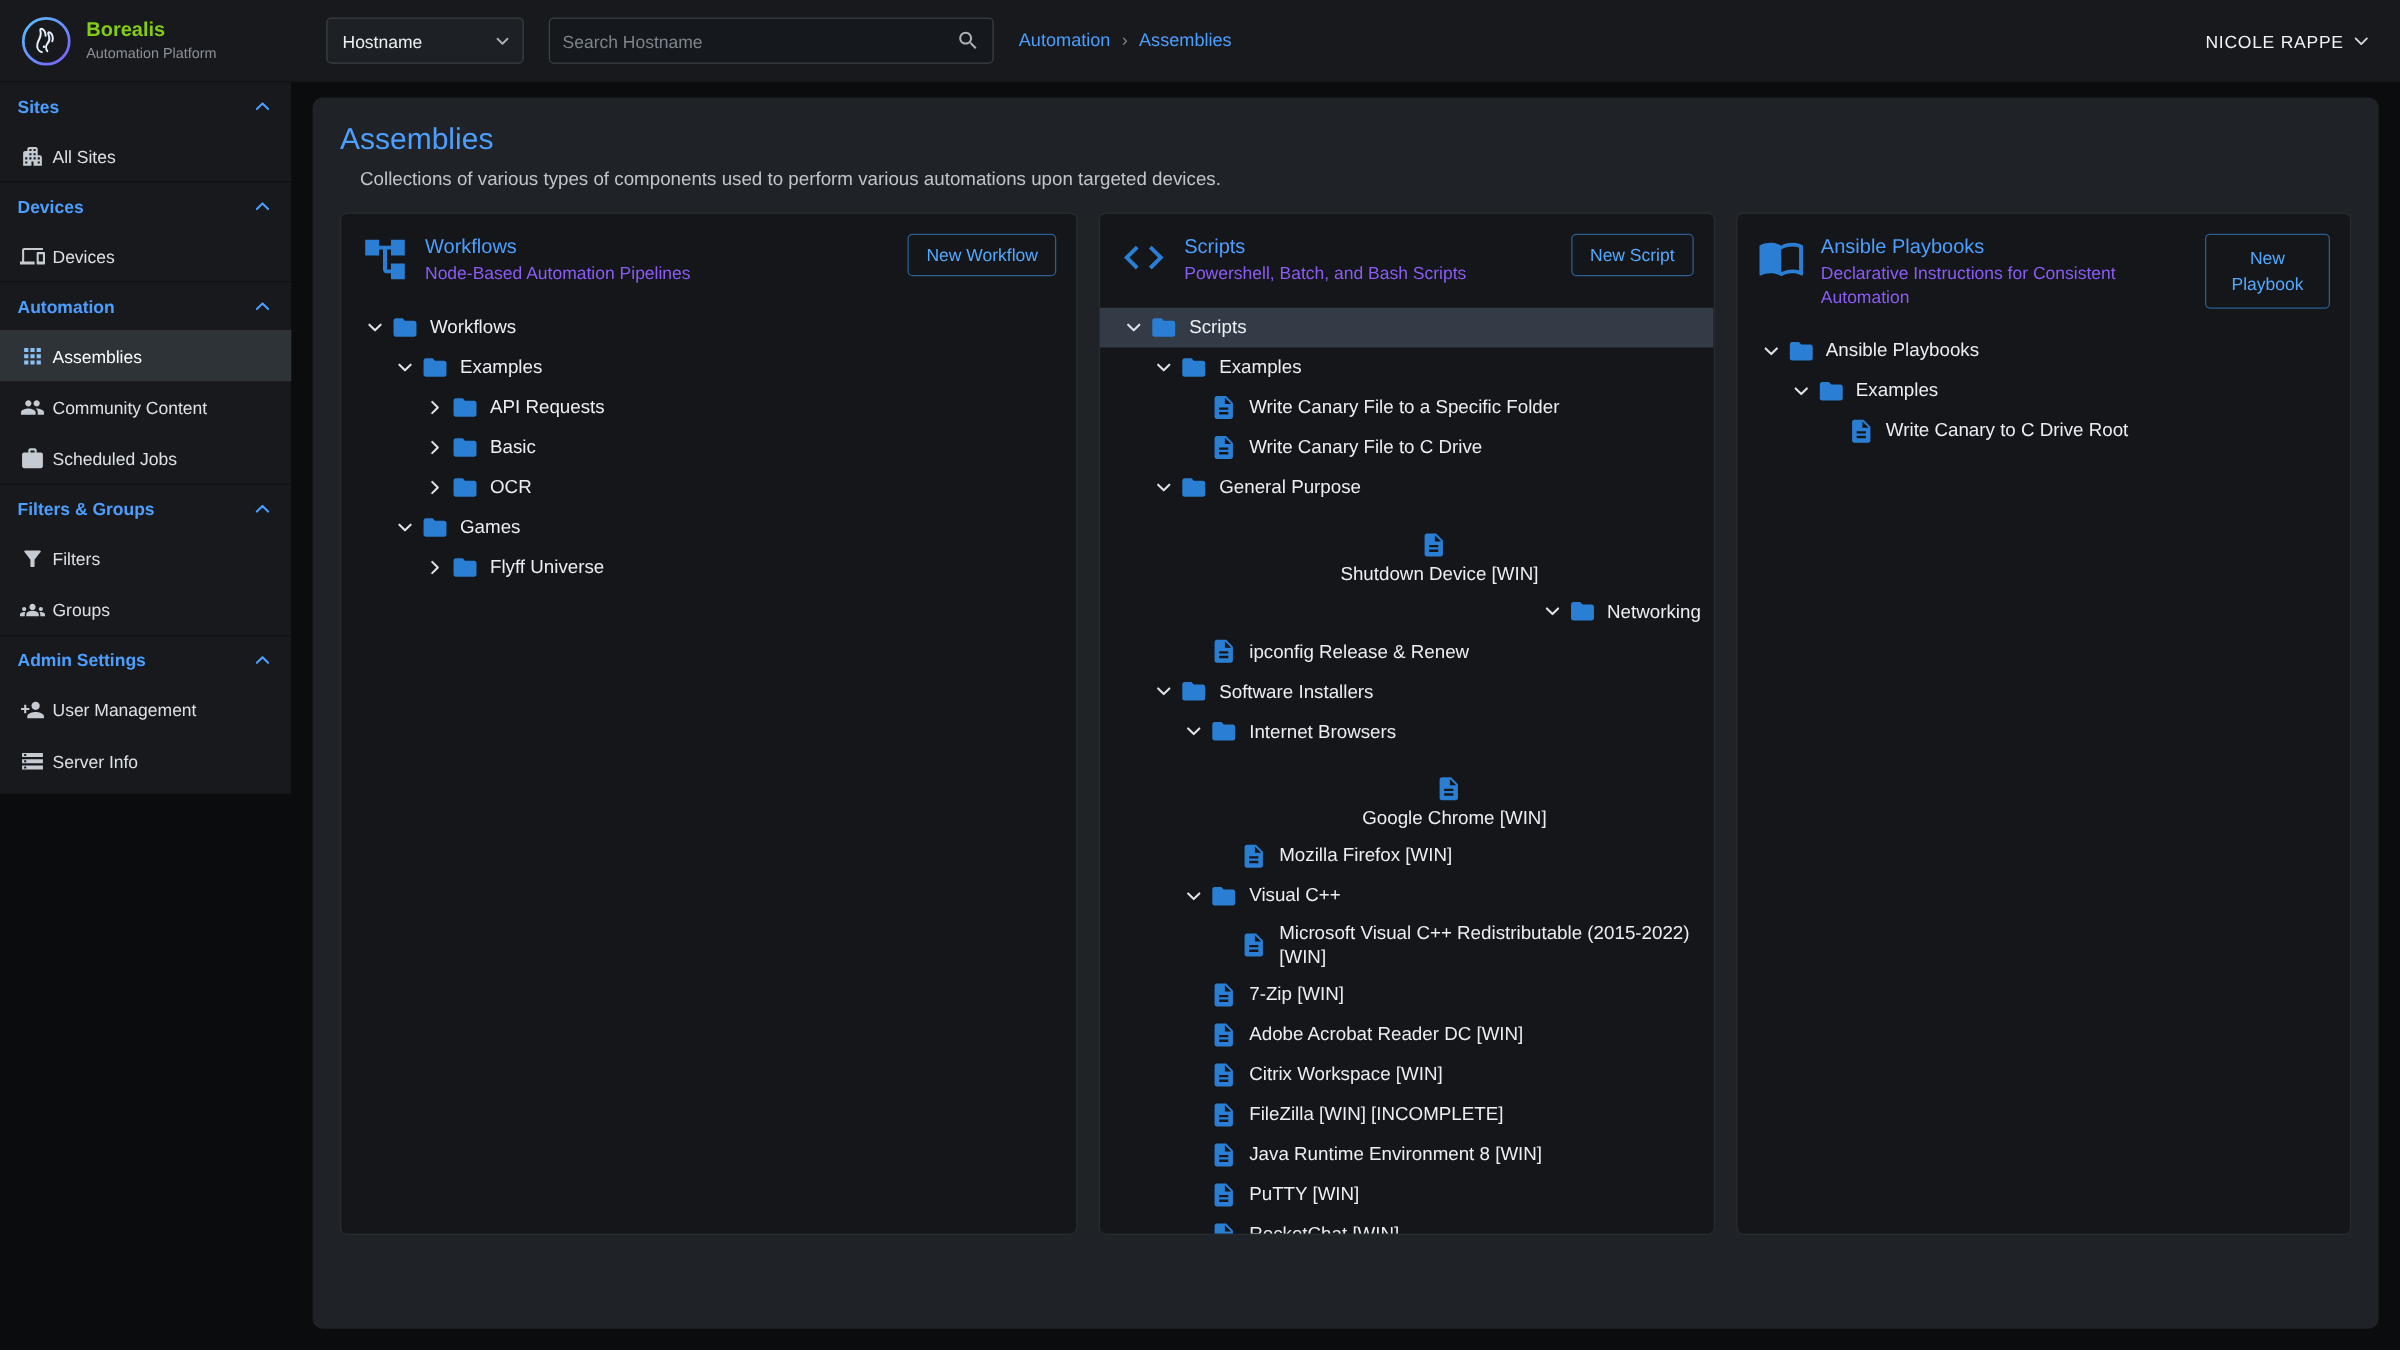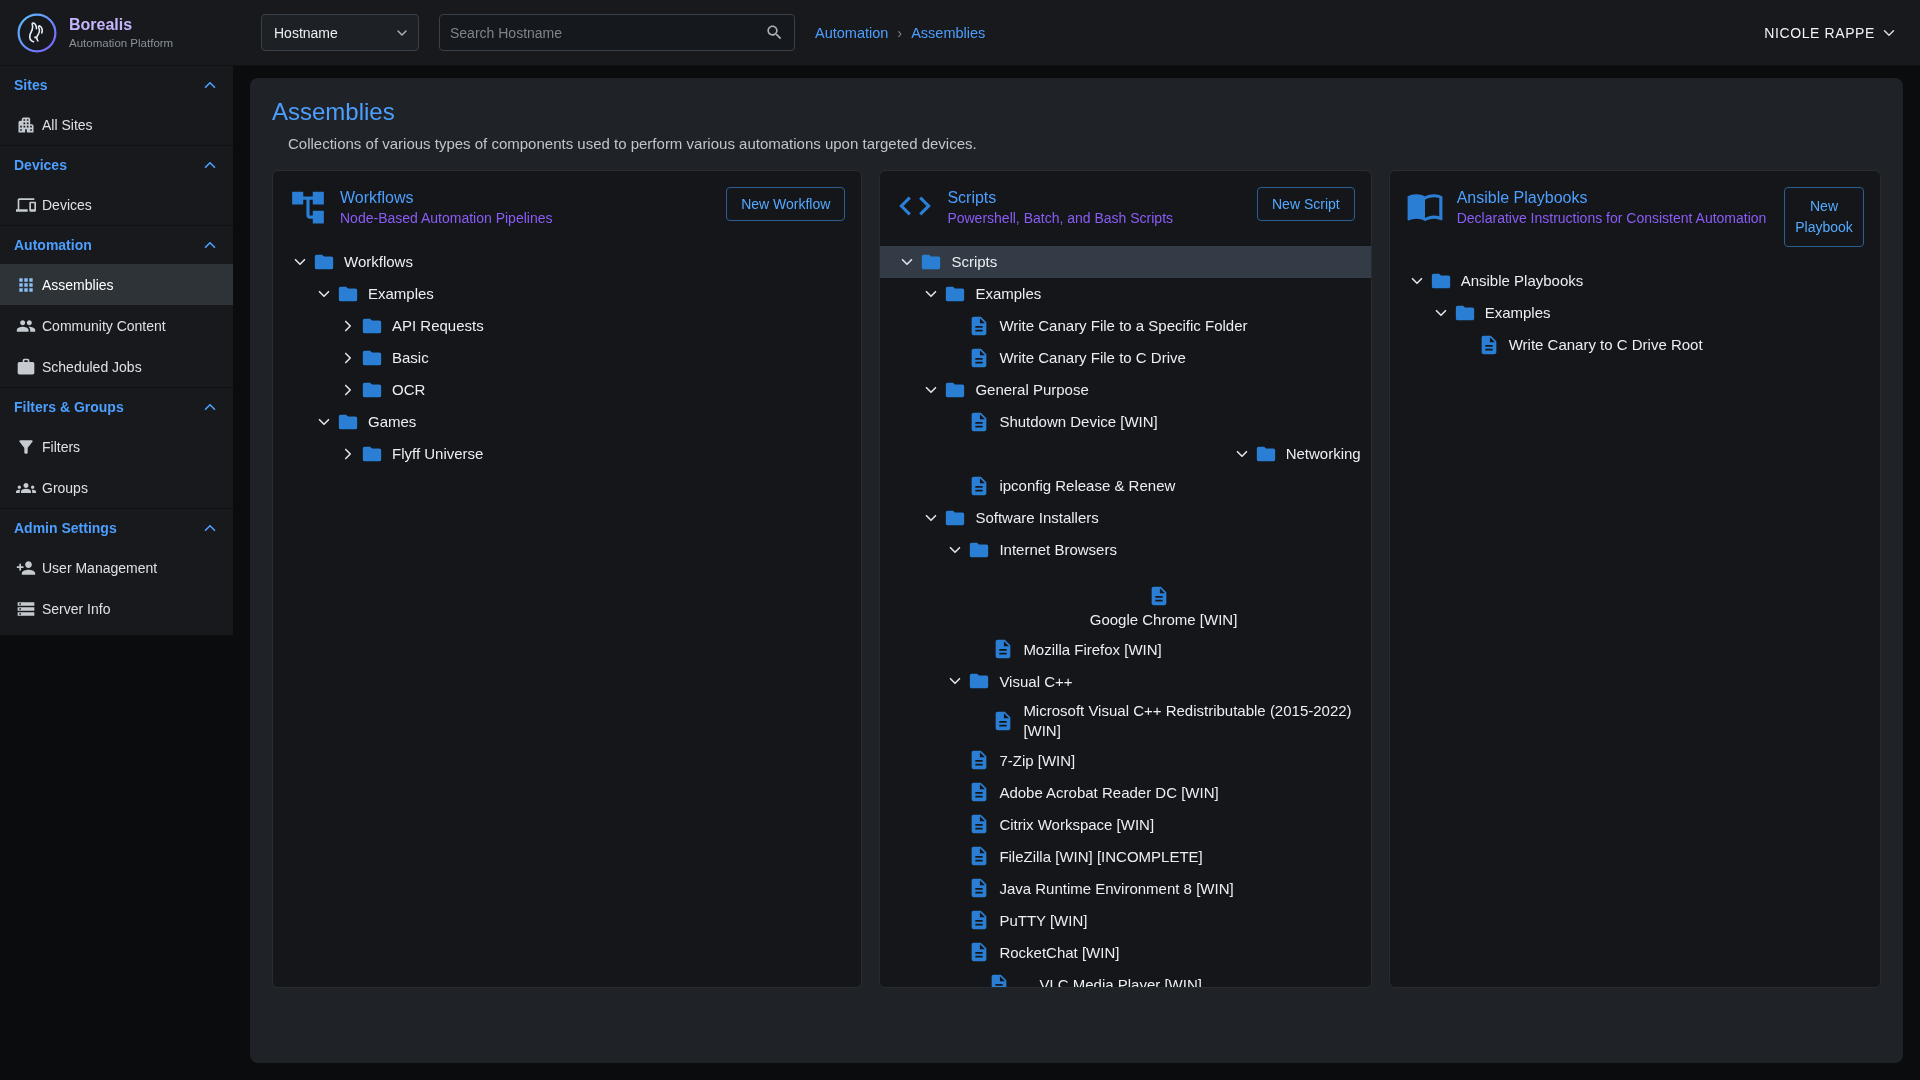--- a/index.html
+++ b/index.html
@@ -14,21 +14,21 @@
   .icon svg, .logo svg { width: 100%; height: 100%; display: block; }
 
   
   .topbar {
     position: absolute; top: 0; left: 0; right: 0; height: 66px;
     background: #17191d; display: flex; align-items: center;
     border-bottom: 1px solid #101214; z-index: 10;
   }
   .brand { width: 233px; flex: none; display: flex; align-items: center; gap: 11px; padding-left: 16px; }
   .logo { width: 42px; height: 42px; flex: none; }
-  .brand-name { font-size: 16px; font-weight: bold; color: #c4b5fd; line-height: 1.15; }
+  .brand-name { font-size: 16px; font-weight: bold; color: #84cc16; line-height: 1.15; }
   .brand-sub { font-size: 11.5px; color: #8b9199; margin-top: 2px; }
 
   .host-select {
     margin-left: 28px; width: 158px; height: 37px; background: #1d2126;
     border: 1px solid #3a4047; border-radius: 4px; display: flex; align-items: center;
     justify-content: space-between; padding: 0 8px 0 12px; font-size: 14px; color: #eceff1; cursor: pointer;
   }
   .select-caret { width: 16px; height: 16px; color: #aab1b8; }
 
   .search-box {
@@ -79,21 +79,21 @@
   .card-header { display: flex; align-items: flex-start; gap: 13px; padding: 16px 16px 8px; }
   .card-icon { width: 38px; height: 38px; color: #2a7fd4; flex: none; }
   .card-titles { flex: 1; min-width: 0; }
   .card-title { font-size: 16px; color: #4d9fff; margin-top: 2px; font-weight: normal; }
   .card-subtitle { font-size: 14px; color: #8b5cf6; margin-top: 2px; line-height: 1.35; }
   .card-btn {
     flex: none; background: none; border: 1px solid #2b5e93; color: #54a9ff;
     font-size: 14px; font-family: inherit; border-radius: 4px; padding: 8px 14px;
     cursor: pointer; white-space: nowrap;
   }
-  .card:nth-child(3) .card-btn { white-space: normal; width: 80px; padding: 8px 10px; line-height: 1.5; }
+  .card:nth-child(3) .card-btn { white-space: normal; width: 100px; padding: 8px 10px; line-height: 1.5; }
 
   .tree { margin-top: 10px; flex: 1; overflow: hidden; }
   .tree-row {
     display: flex; align-items: center; min-height: 32px;
     padding-top: 1px; padding-bottom: 1px; padding-right: 10px;
     font-size: 15px; cursor: pointer;
   }
   .tree-row.selected { background: #333b46; }
   .tree-chevron { width: 26px; min-width: 26px; height: 18px; color: #dfe3e7; display: flex; align-items: center; justify-content: center; }
   .tree-chevron svg { width: 18px; height: 18px; }
@@ -464,21 +464,21 @@
                 <polyline points="6,9 12,15 18,9"></polyline>
               </svg>
             </span>
             <span class="icon tree-icon">
               <svg viewBox="0 0 24 24" fill="currentColor">
                 <path d="M10 4l2 2h8c1.1 0 2 .9 2 2v10c0 1.1-.9 2-2 2H4c-1.1 0-2-.9-2-2V6c0-1.1.9-2 2-2h6z"></path>
               </svg>
             </span>
             <span class="tree-label">General Purpose</span>
           </div>
-          <div class="tree-row" style="padding-left: 62px;">
+          <div class="tree-row" style="padding-left: 62px; flex-direction: column;">
             <span class="tree-chevron"></span>
             <span class="icon tree-icon">
               <svg viewBox="0 0 24 24" fill="currentColor">
                 <path d="M14 2H6c-1.1 0-2 .9-2 2v16c0 1.1.9 2 2 2h12c1.1 0 2-.9 2-2V8l-6-6zm2 16H8v-2h8v2zm0-4H8v-2h8v2zm-3-5V3.5L18.5 9H13z"></path>
               </svg>
             </span>
             <span class="tree-label">Shutdown Device [WIN]</span>
           </div>
           <div class="tree-row" style="padding-left: 38px; justify-content: flex-end;">
             <span class="tree-chevron">

